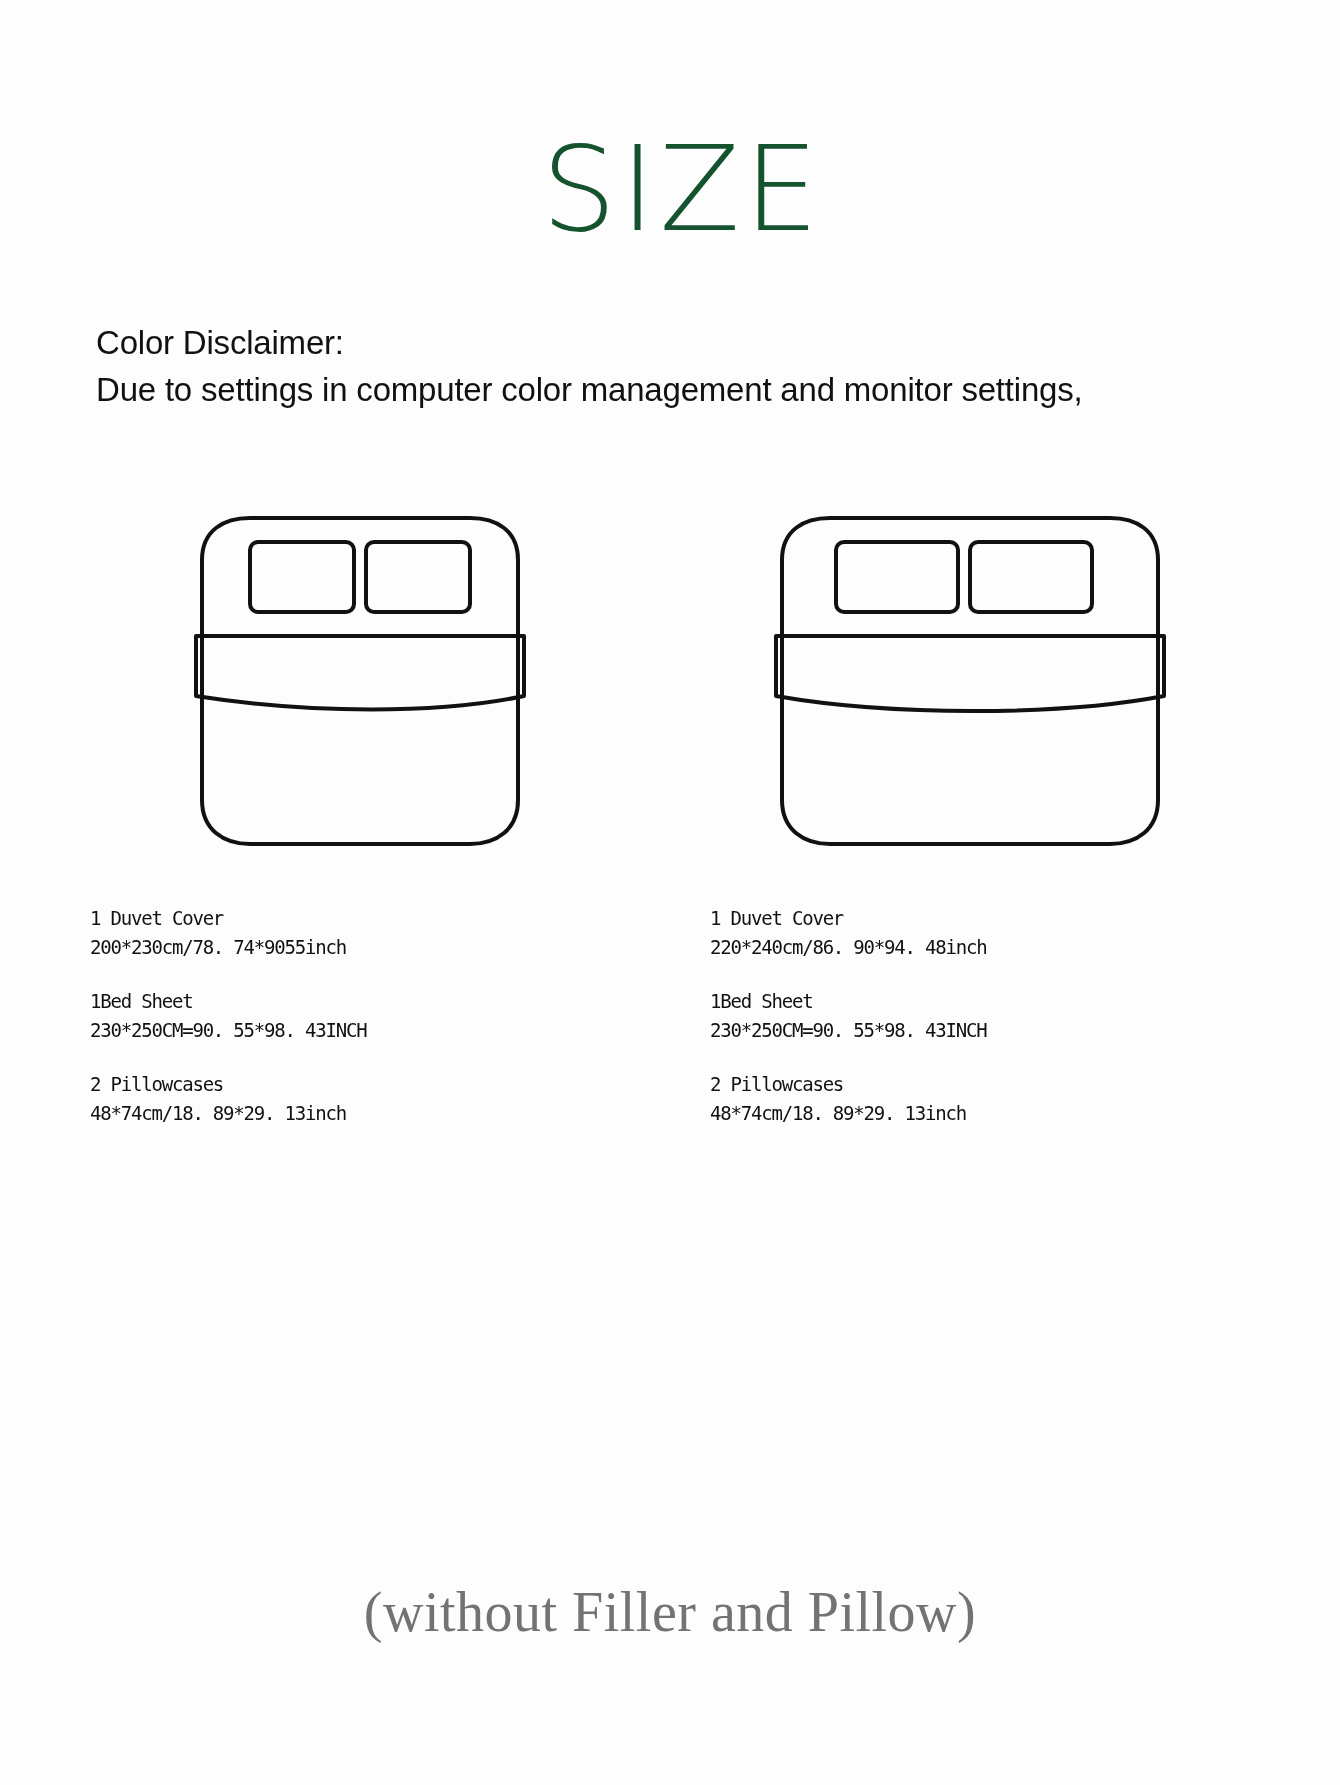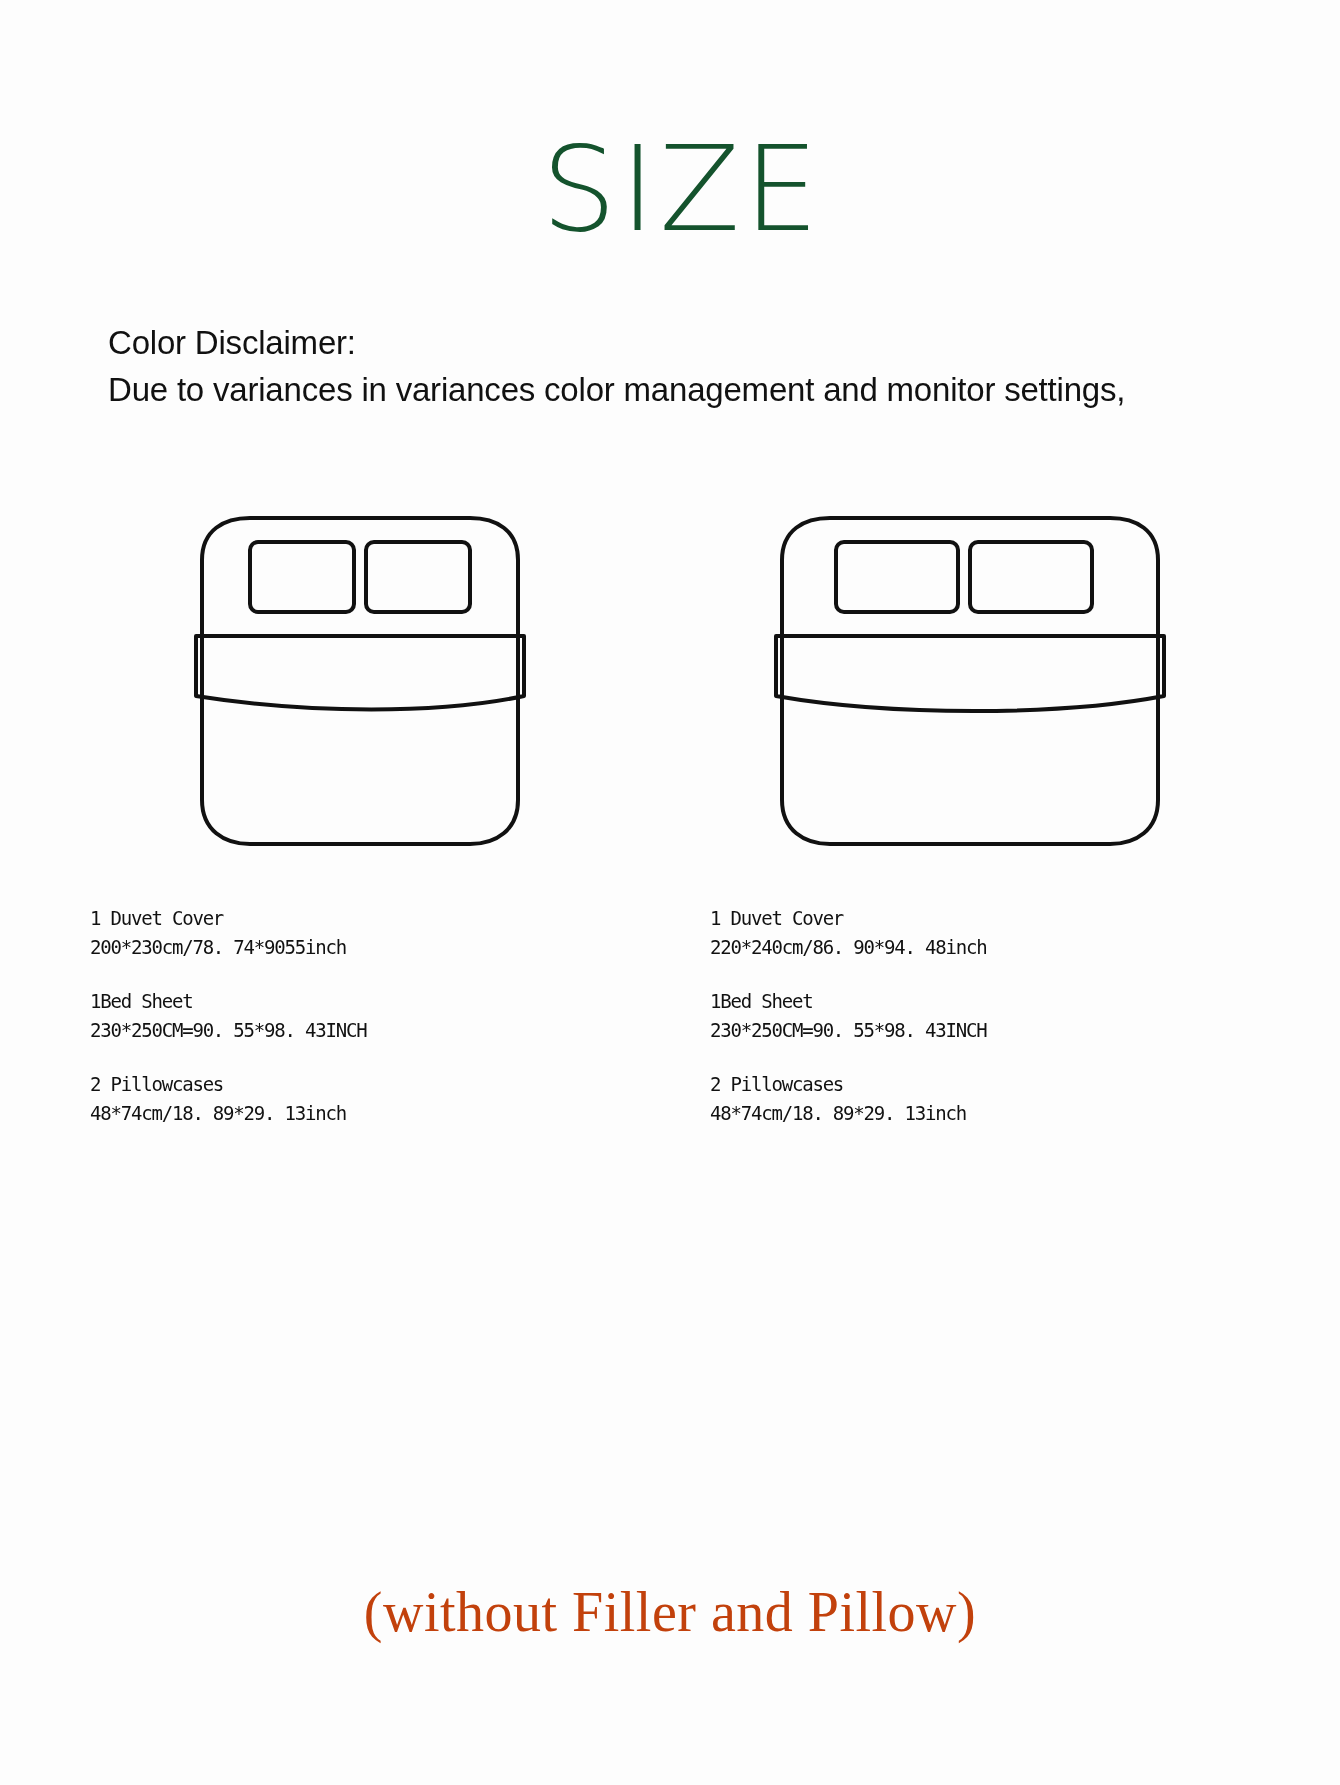--- a/index.html
+++ b/index.html
@@ -41,21 +41,20 @@
   .disclaimer {
     position: absolute;
     top: 320px;
     left: 96px;
     width: 1160px;
     font-family: "Liberation Sans", sans-serif;
     font-size: 33px;
     line-height: 1.42;
     color: #111;
     letter-spacing: -0.2px;
-    margin-left: 12px;
   }
   .disclaimer .line2 { }
   .disclaimer .line3 { padding-left: 8px; }
 
   
   .col {
     position: absolute;
     top: 500px;
     width: 560px;
   }
@@ -97,34 +96,34 @@
 
   
   .footer-note {
     position: absolute;
     top: 1580px;
     left: 0;
     width: 100%;
     text-align: center;
     font-family: "Liberation Serif", serif;
     font-size: 56px;
-    color: #c2410c;
+    color: #737373;
     letter-spacing: 0.5px;
   }
 </style>
 </head>
 <body>
 
 <div class="page">
 
   <div class="title">SIZE</div>
 
   <div class="disclaimer">
     <div>Color Disclaimer:</div>
-    <div class="line2">Due to variances in variances color management and monitor settings,</div>
+    <div class="line2">Due to settings in computer color management and monitor settings,</div>
   </div>
 
   <div class="col col-queen">
 
     <div class="bed-wrap">
       <svg viewBox="0 0 340 360" width="340" height="360" xmlns="http://www.w3.org/2000/svg">
         <g fill="none" stroke="#111" stroke-width="4" stroke-linejoin="round" stroke-linecap="round">
 
           <path d="M12 60 C12 30 34 18 60 18 L280 18 C306 18 328 30 328 60 L328 300 C328 330 306 344 280 344 L60 344 C34 344 12 330 12 300 Z"></path>
 

